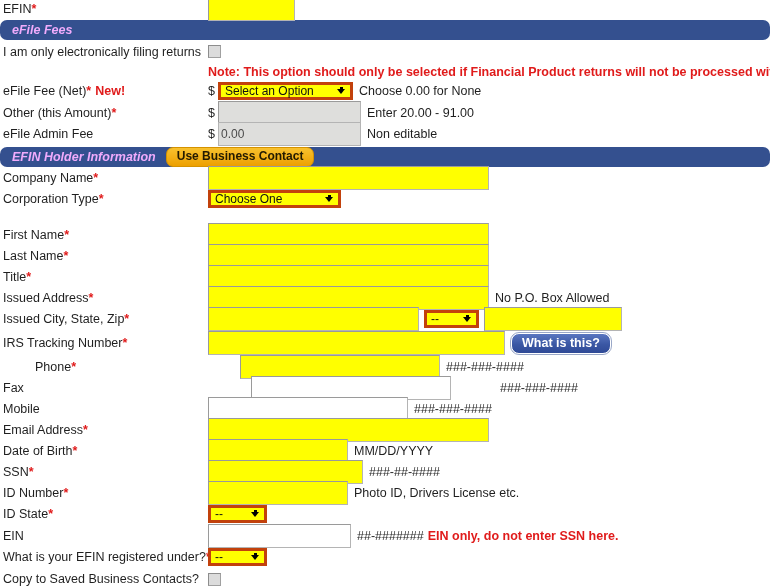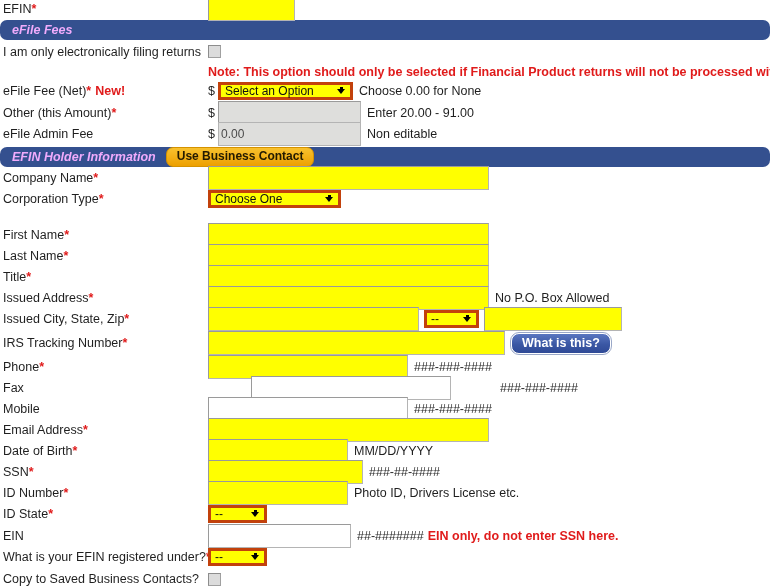--- a/index.html
+++ b/index.html
@@ -243,21 +243,21 @@
   </div>
 
   <div class="row" style="height:26px;">
     <div class="label">
       <span>IRS Tracking Number</span><span class="req">*</span>
     </div>
     <input class="inp yellow" style="width: 297px;" value="">
     <span class="btn-blue btn-small" style="margin-left:6px;">What is this?</span>
   </div>
 
-  <div class="row" style="height:21px;">
+  <div class="row" style="height:21px;padding-left:32px;">
     <div class="label">
       <span>Phone</span><span class="req">*</span>
     </div>
     <input class="inp yellow" style="width: 200px;" value="">
     <span class="hash">###-###-####</span>
   </div>
 
   <div class="row" style="height:21px;gap:43px;">
     <div class="label">Fax</div>
     <input class="inp" style="width: 200px;" value="">

